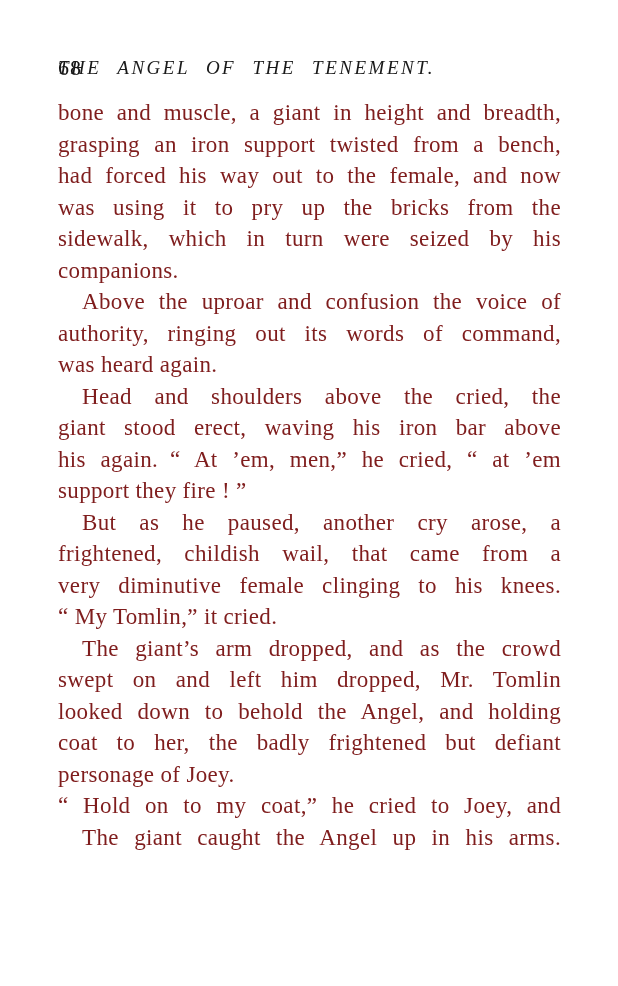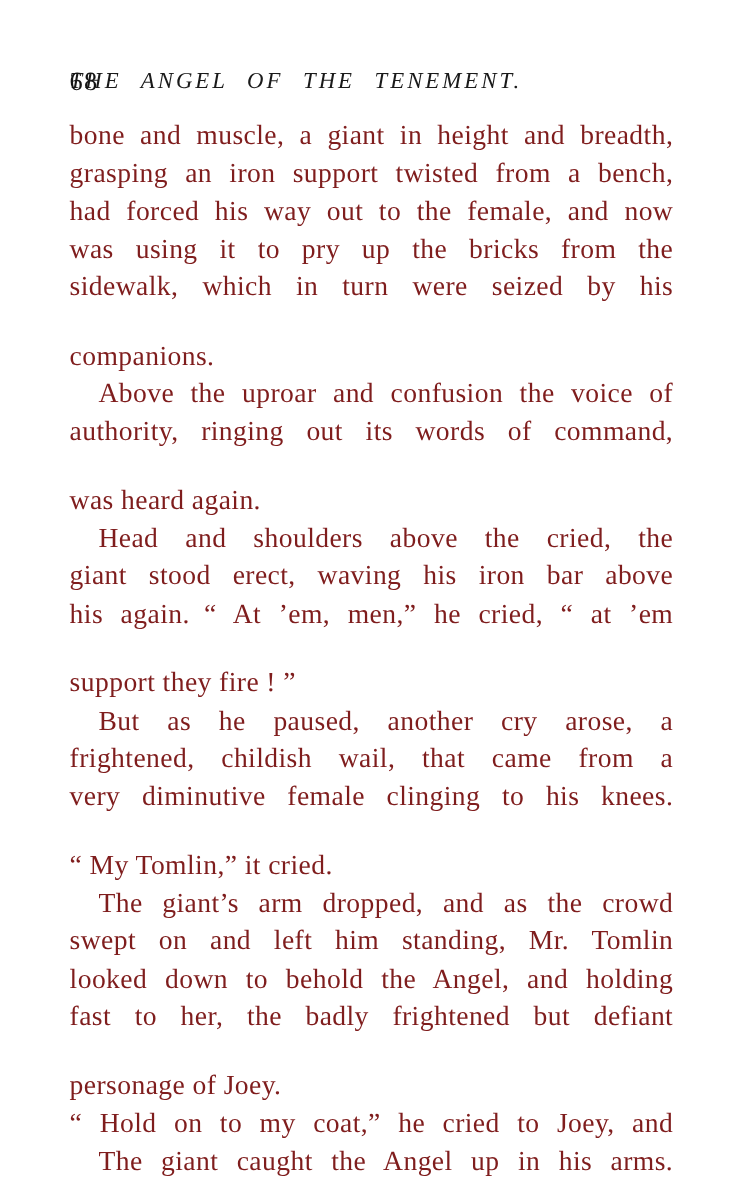--- a/index.html
+++ b/index.html
@@ -59,21 +59,20 @@
     letter-spacing: 0.015em;
     white-space: nowrap;
     text-align: justify;
     text-align-last: justify;
     color: #7f1d1d;
   }
   .text-line.flush {
     text-align: left;
     text-align-last: left;
     white-space: normal;
-    margin-top: 26px;
   }
   .text-line.indented {
     text-indent: 24px;
   }
 </style>
 </head>
 <body>
 
 <div class="book-page">
   <div class="page-header">
@@ -101,23 +100,23 @@
         <div class="text-line flush">support they fire ! ”</div>
       </div>
       <div class="paragraph">
         <div class="text-line indented">But as he paused, another cry arose, a</div>
         <div class="text-line">frightened, childish wail, that came from a</div>
         <div class="text-line">very diminutive female clinging to his knees.</div>
         <div class="text-line flush">“ My Tomlin,” it cried.</div>
       </div>
       <div class="paragraph">
         <div class="text-line indented">The giant’s arm dropped, and as the crowd</div>
-        <div class="text-line">swept on and left him standing, Mr. Tomlin</div>
+        <div class="text-line">swept on and left him dropped, Mr. Tomlin</div>
         <div class="text-line">looked down to behold the Angel, and holding</div>
-        <div class="text-line">fast to her, the badly frightened but defiant</div>
+        <div class="text-line">coat to her, the badly frightened but defiant</div>
         <div class="text-line flush">personage of Joey.</div>
       </div>
       <div class="paragraph">
         <div class="text-line">“ Hold on to my coat,” he cried to Joey, and</div>
         <div class="text-line indented">The giant caught the Angel up in his arms.</div>
       </div>
     </div>
 </div>
 
 </body></html>

